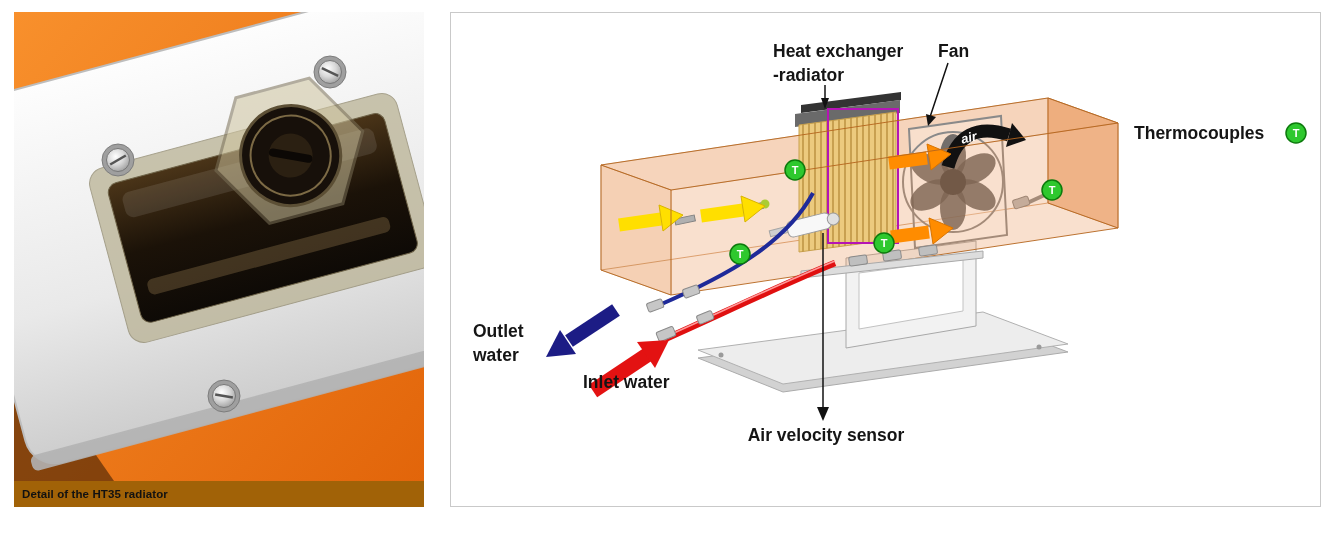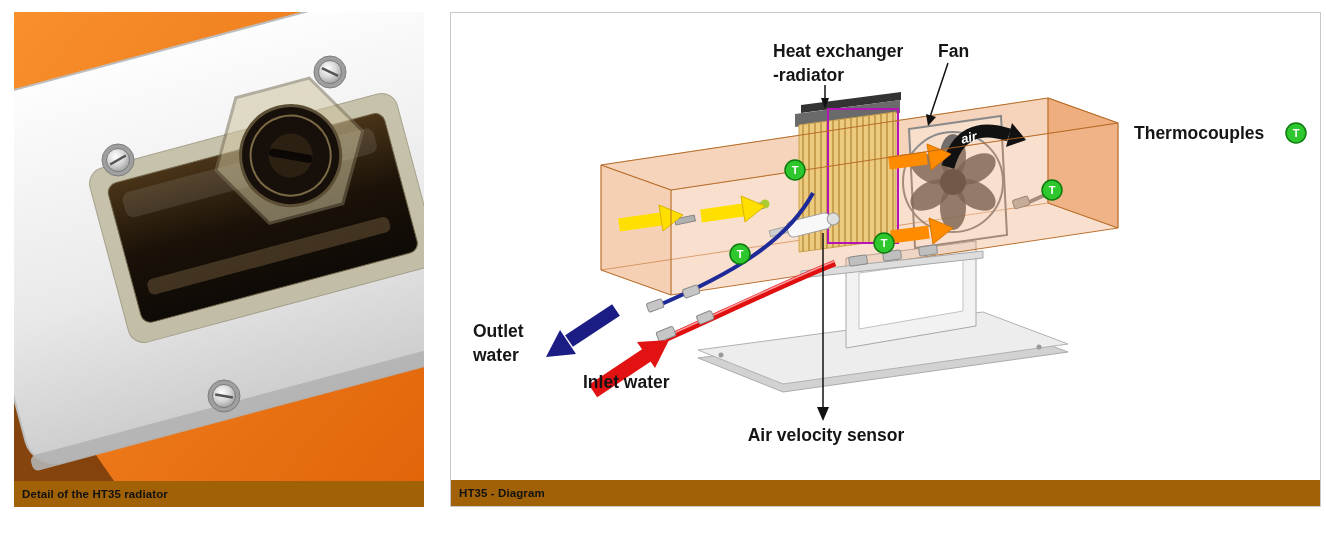--- a/index.html
+++ b/index.html
@@ -234,16 +234,13 @@
     <text x="683" y="126" class="lbl">Thermocouples</text>
     <g>
       <circle cx="845" cy="120" r="10" fill="#2ec82e" stroke="#0c7a0c" stroke-width="1.5"></circle>
       <text x="845" y="124" class="tc-t">T</text>
     </g>
     <text x="22" y="324" class="lbl">Outlet</text>
     <text x="22" y="348" class="lbl">water</text>
     <text x="132" y="375" class="lbl">Inlet water</text>
     <text x="375" y="428" class="lbl lbl-mid">Air velocity sensor</text>
   </svg>
-  <div class="caption-bar">
-    <span class="caption-text">HT35 - Diagram</span>
-  </div>
 </div>
 
 </body></html>

